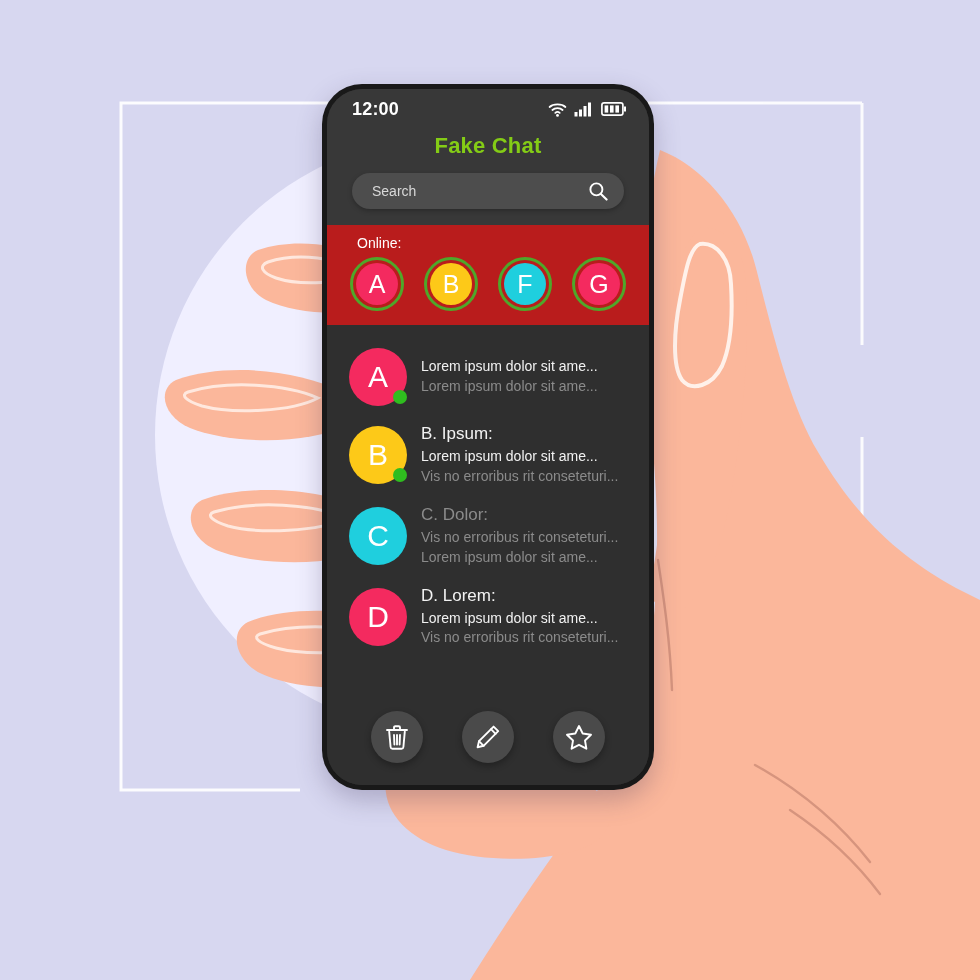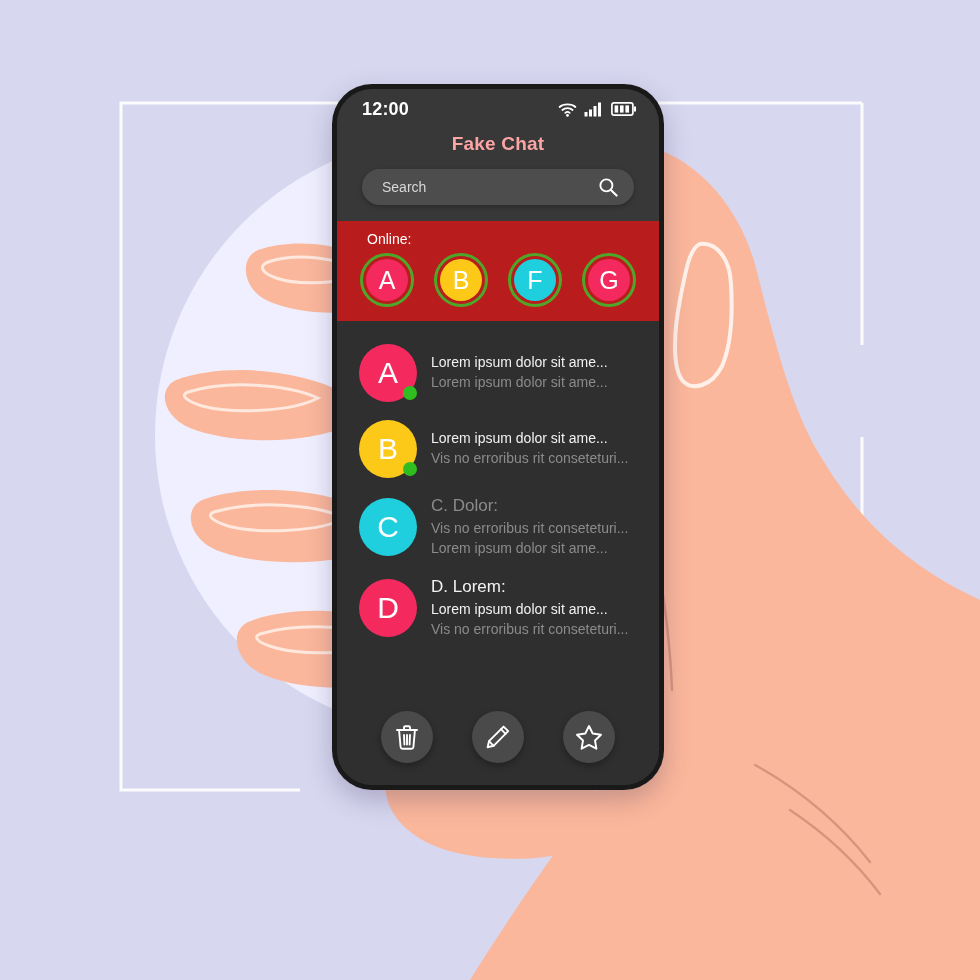--- a/index.html
+++ b/index.html
@@ -27,21 +27,21 @@
     position: absolute;
     left: 0;
     top: 0;
     width: 980px;
     height: 980px;
   }
 
   
   #phone {
     position: absolute;
-    left: 332px;
+    left: 322px;
     top: 84px;
     width: 332px;
     height: 706px;
     background: #191919;
     border-radius: 40px;
     box-shadow: 0 10px 26px rgba(60,50,90,0.28);
     padding: 5px;
     box-sizing: border-box;
     z-index: 5;
   }
@@ -79,22 +79,22 @@
     gap: 7px;
   }
 
   
   .header {
     background: #383838;
     flex: none;
     padding: 0 0 16px 0;
   }
   .app-title {
-    color: #fca5a5;
-    font-size: 19px;
+    color: #84cc16;
+    font-size: 22px;
     font-weight: bold;
     text-align: center;
     padding: 4px 0 14px 0;
     letter-spacing: 0.2px;
   }
   .searchbar {
     margin: 0 25px;
     height: 36px;
     background: #4d4d4d;
     border-radius: 18px;
@@ -369,20 +369,21 @@
         </div>
 
         <div class="chat-row">
           <div class="av-wrap">
             <div class="chat-av" style="background:#fdc918">
               <span>B</span>
             </div>
             <div class="online-dot"></div>
           </div>
           <div class="chat-texts">
+            <div class="chat-name t-bright">B. Ipsum:</div>
             <div class="chat-line t-bright justify">Lorem ipsum dolor sit ame...</div>
             <div class="chat-line t-dim">Vis no erroribus rit conseteturi...</div>
           </div>
         </div>
 
         <div class="chat-row">
           <div class="av-wrap">
             <div class="chat-av" style="background:#1fcfde">
               <span>C</span>
             </div>

